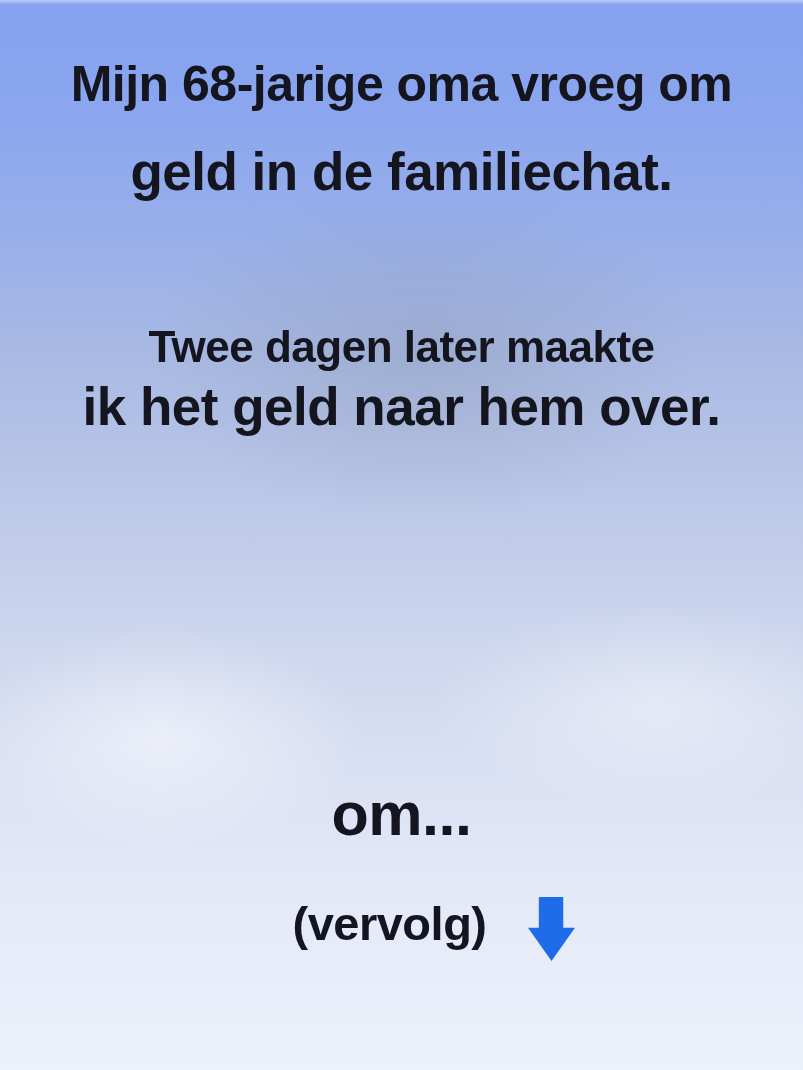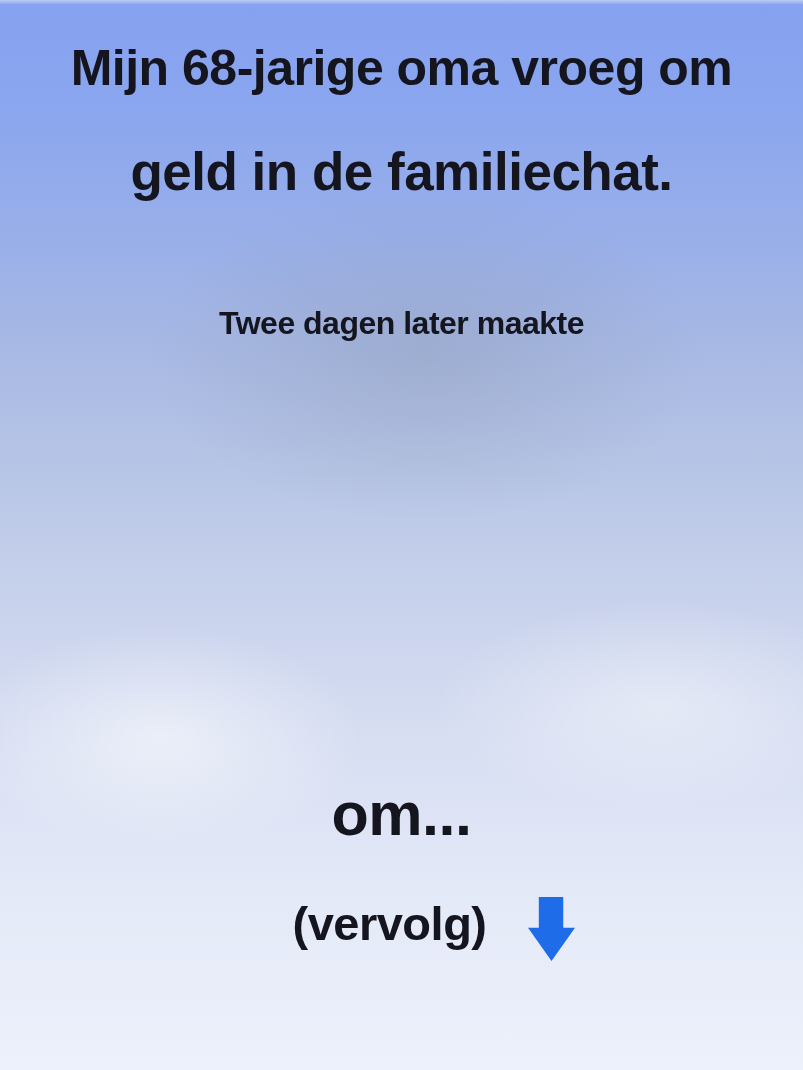--- a/index.html
+++ b/index.html
@@ -33,24 +33,24 @@
     position: absolute;
     left: 0;
     right: 0;
     text-align: center;
     color: #15151f;
     font-weight: 700;
     letter-spacing: -0.5px;
     line-height: 1.12;
     white-space: nowrap;
   }
-  .l1  { top: 40px;  font-size: 50px; }
+  .l1  { top: 56px;  font-size: 50px; }
   .l2  { top: 114px; font-size: 53px; margin-top: 28px; }
   .l3  { top: 181px; font-size: 49px; }
-  .l4  { top: 306px; font-size: 32px; }
+  .l4  { top: 322px; font-size: 44px; }
   .l5  { top: 377px; font-size: 53px; }
   .l6  { top: 446px; font-size: 53px; }
   .l7  { top: 521px; font-size: 44px; }
   .l8  { top: 577px; font-size: 53px; }
   .l9  { top: 716px; font-size: 45px; }
   .l10 { top: 780px; font-size: 61px; }
   .l11 { top: 898px; font-size: 47px; transform: translateX(-12px); }
   .down-arrow {
     position: absolute;
     left: 528px;
@@ -63,19 +63,20 @@
 </style>
 </head>
 <body>
 
 <div class="canvas">
 
   <div class="line l1">Mijn 68-jarige oma vroeg om</div>
   <div class="line l2">geld in de familiechat.</div>
 
   <div class="line l4">Twee dagen later maakte</div>
+  <div class="line l5">ik het geld naar hem over.</div>
 
   <div class="line l10">om...</div>
 
   <div class="line l11">(vervolg)</div>
   <div class="down-arrow"></div>
 
 </div>
 
 </body></html>

